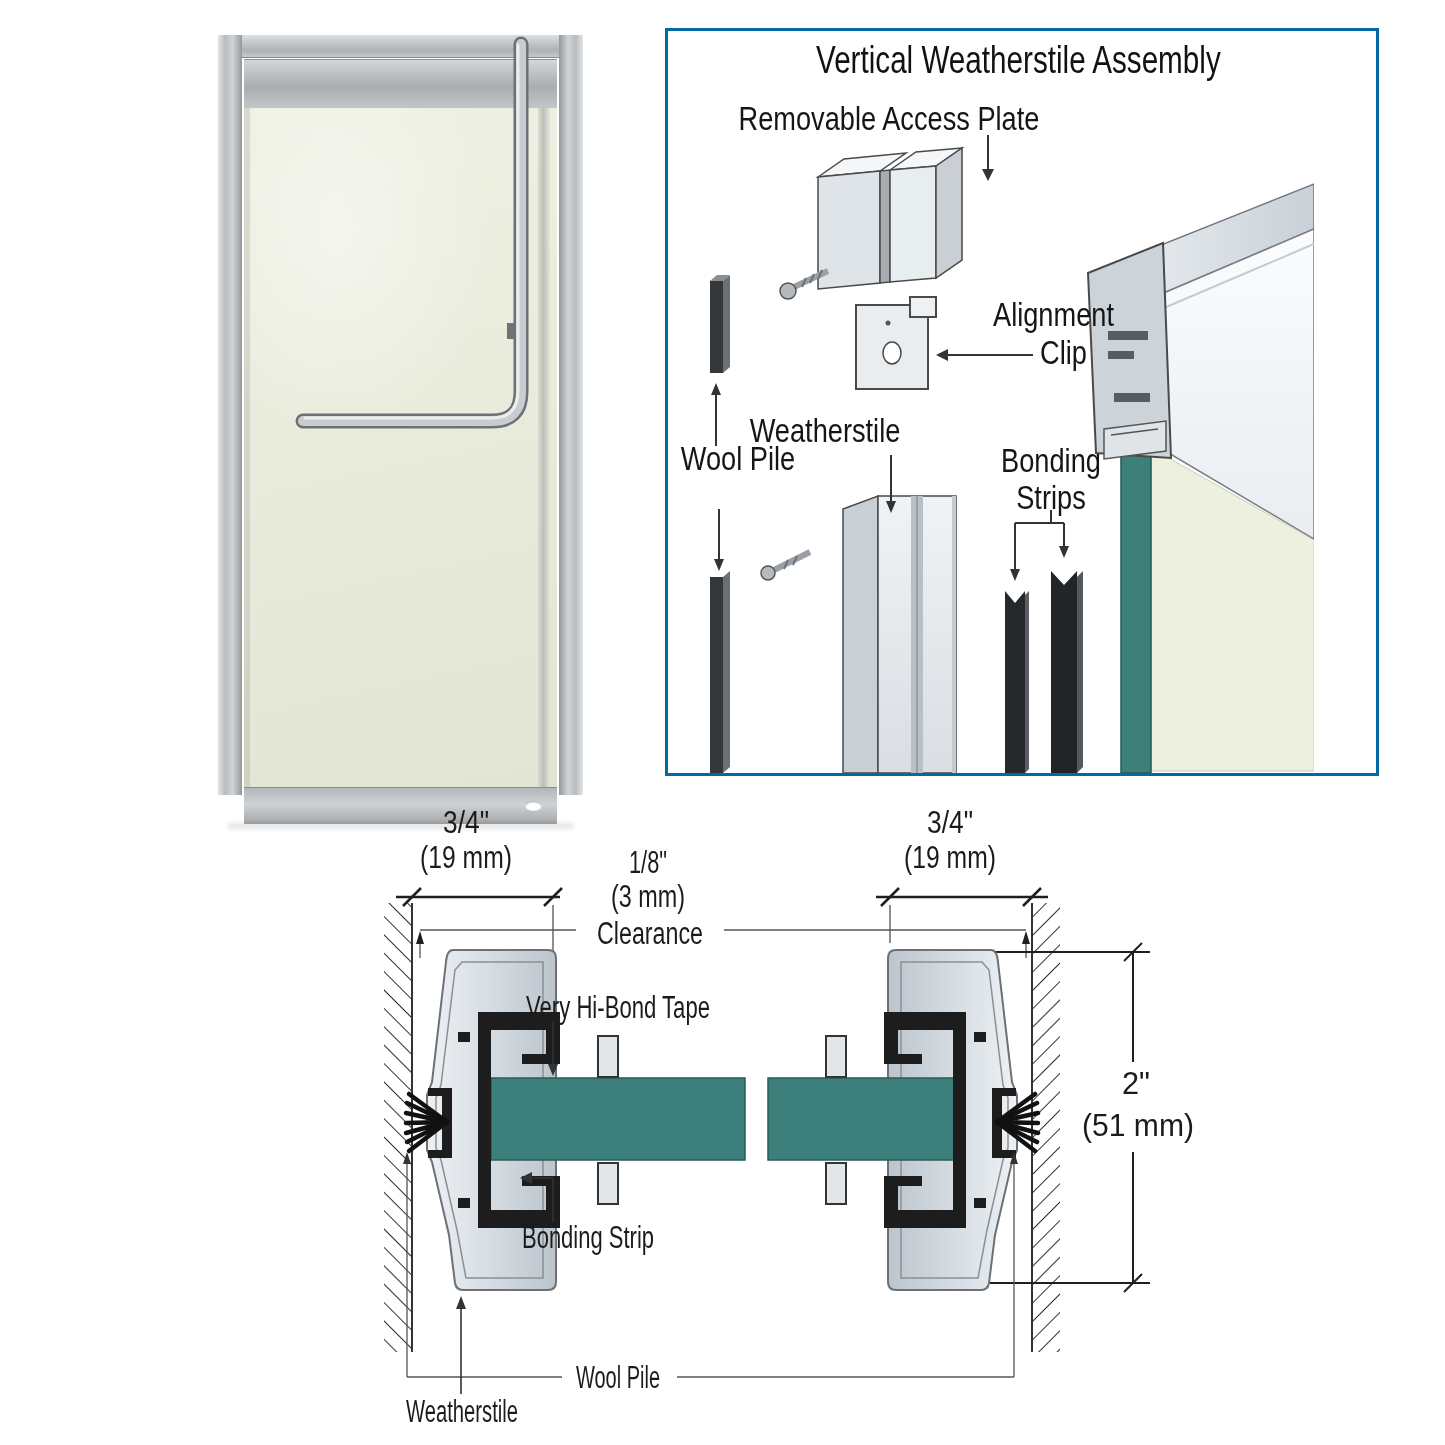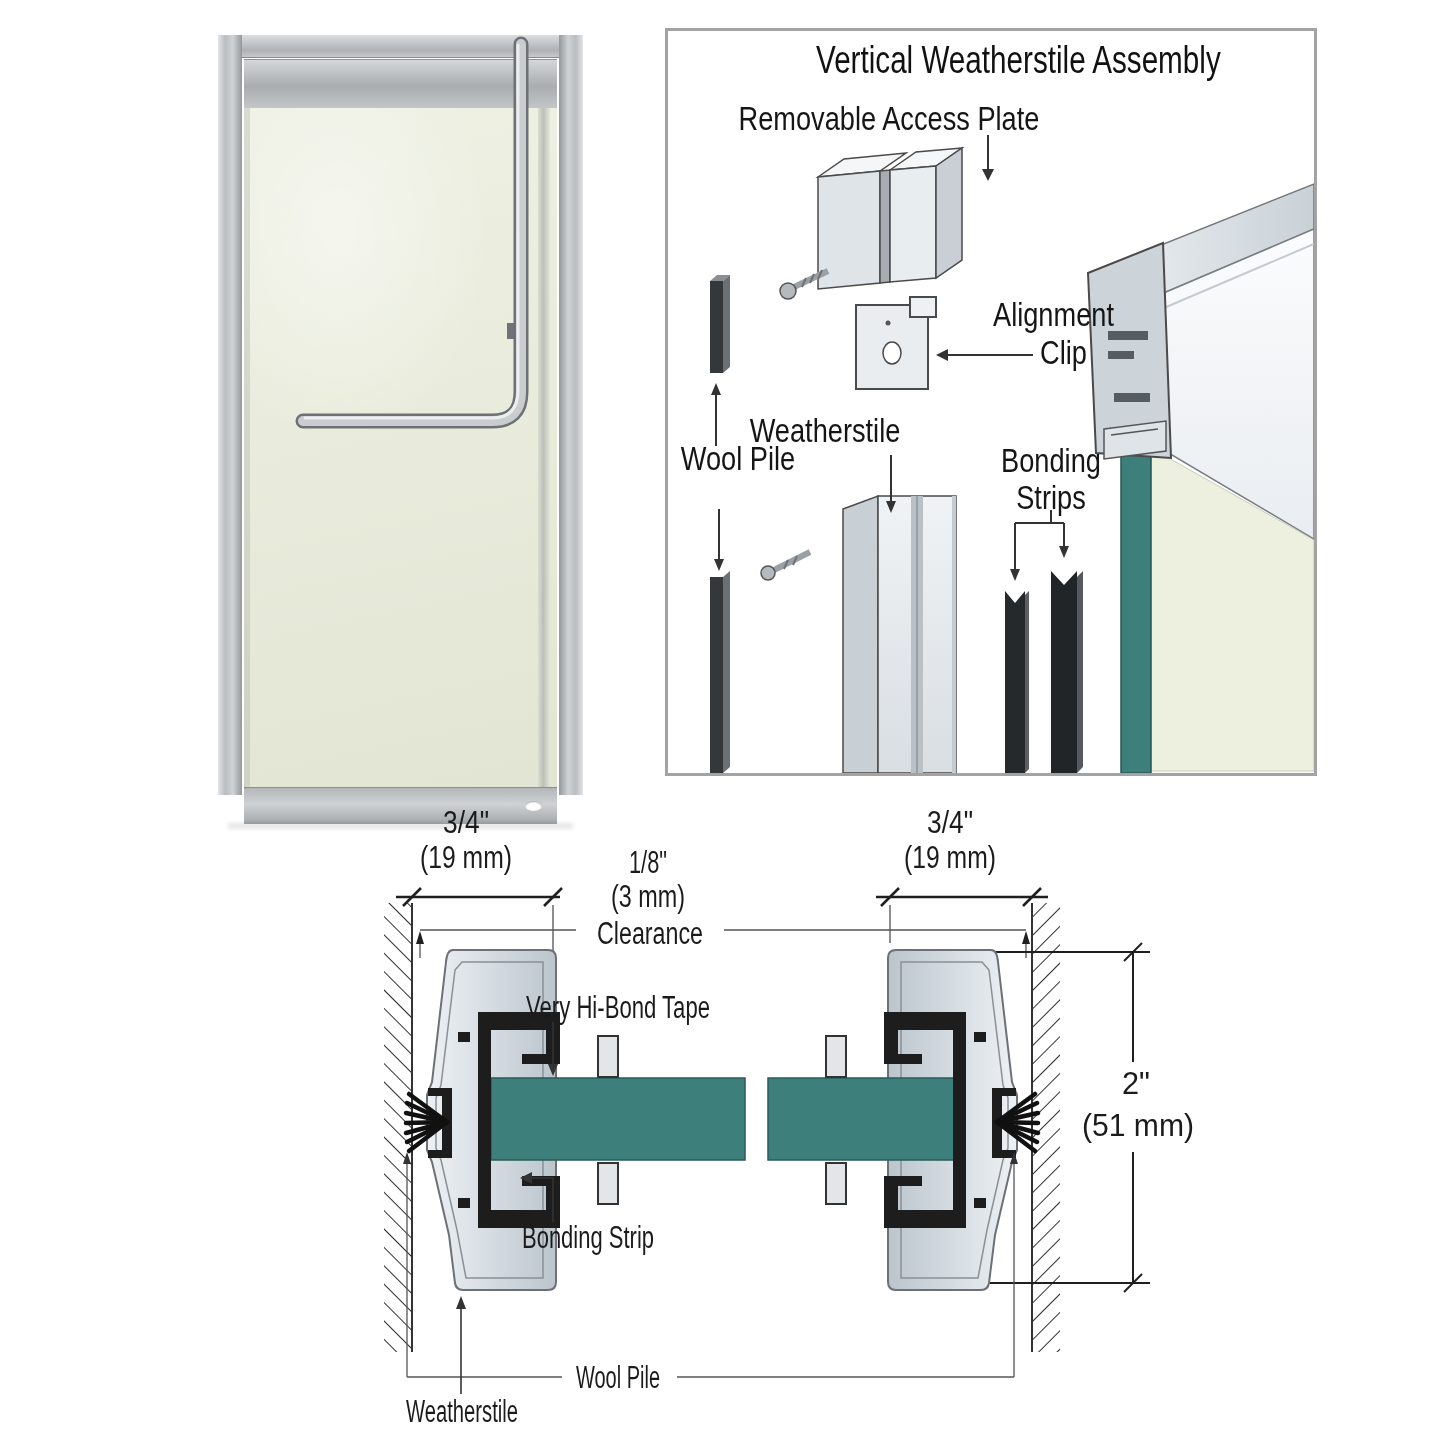--- a/index.html
+++ b/index.html
@@ -25,21 +25,21 @@
   #glass-left-edge{left:26px;top:73px;width:6px;height:679px;background:rgba(170,175,165,.35);}
   #glass-right-stile{left:320px;top:73px;width:12px;height:679px;
      background:linear-gradient(90deg,#d8dbd0,#b7bbb2 45%,#e3e6da);opacity:.9;}
   #door-bottom-rail{left:26px;top:752px;width:313px;height:36px;
      background:linear-gradient(180deg,#b3b7ba,#ced2d4 45%,#a2a6a9);border-top:1px solid #8a8e91;}
   #rail-hole{left:307px;top:766px;width:17px;height:10px;border-radius:50%;
      background:#fff;box-shadow:inset 0 1px 2px rgba(0,0,0,.35);}
   #door-shadow{left:10px;top:788px;width:345px;height:6px;background:rgba(0,0,0,.10);filter:blur(2px);}
 
   
-  #panel{left:665px;top:28px;width:652px;height:748px;border:3px solid #a3a3a3;
+  #panel{left:665px;top:28px;width:714px;height:748px;border:3px solid #0369a1;
          box-sizing:border-box;background:#fff;}
   .p-label{position:absolute;font-size:34px;line-height:1.02;white-space:nowrap;
            text-align:center;transform:scaleX(.8);transform-origin:center;color:#151515;}
   .p-label.left-org{transform-origin:left center;text-align:left;}
   #panel-title{position:absolute;left:93px;top:8px;width:500px;text-align:center;
            font-size:38px;white-space:nowrap;transform:scaleX(.78);transform-origin:center;color:#111;}
 
   
   #xsec{left:0;top:800px;}
   text{fill:#1b1b1b;font-family:"Liberation Sans","DejaVu Sans",sans-serif;}

